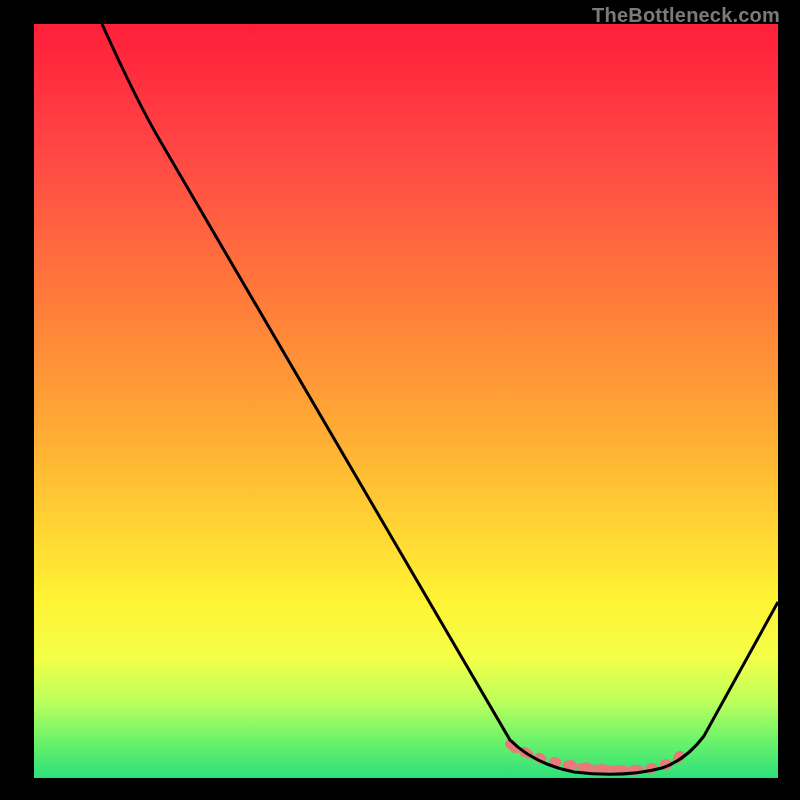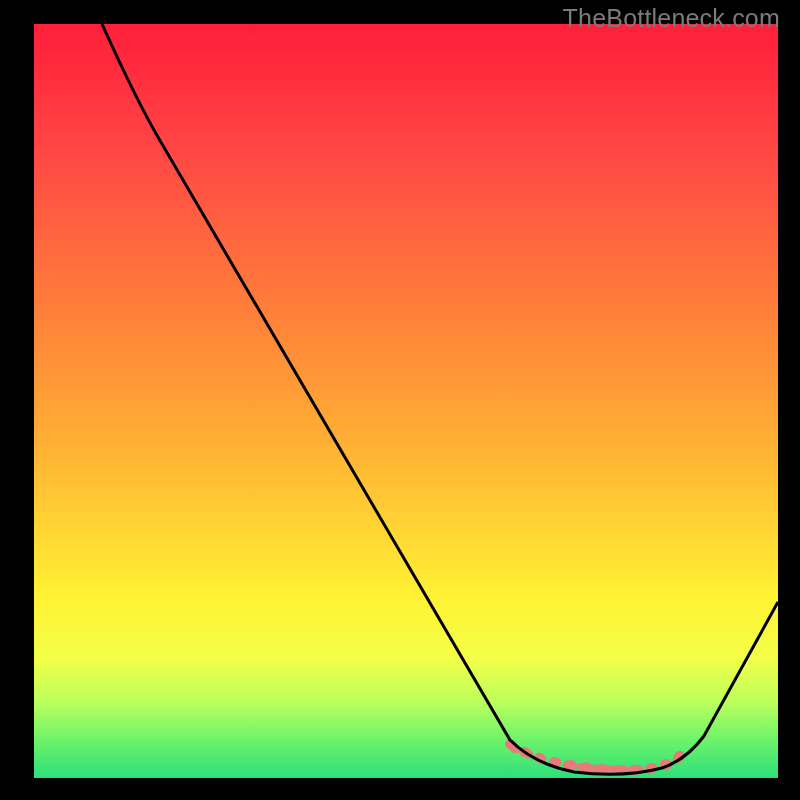--- a/index.html
+++ b/index.html
@@ -40,22 +40,22 @@
       #baff5c 90%,
       #6cf36a 95%,
       #2de07a 100%
     );
   }
   .watermark {
     position: absolute;
     top: 4px;
     right: 20px;
     color: #7b7b7b;
-    font-size: 25px;
-    font-weight: 400;
+    font-size: 20px;
+    font-weight: 700;
     letter-spacing: 0.2px;
     user-select: none;
     margin-left: 8px;
   }
   svg.curve {
     position: absolute;
     left: 0;
     top: 0;
   }
 </style>

